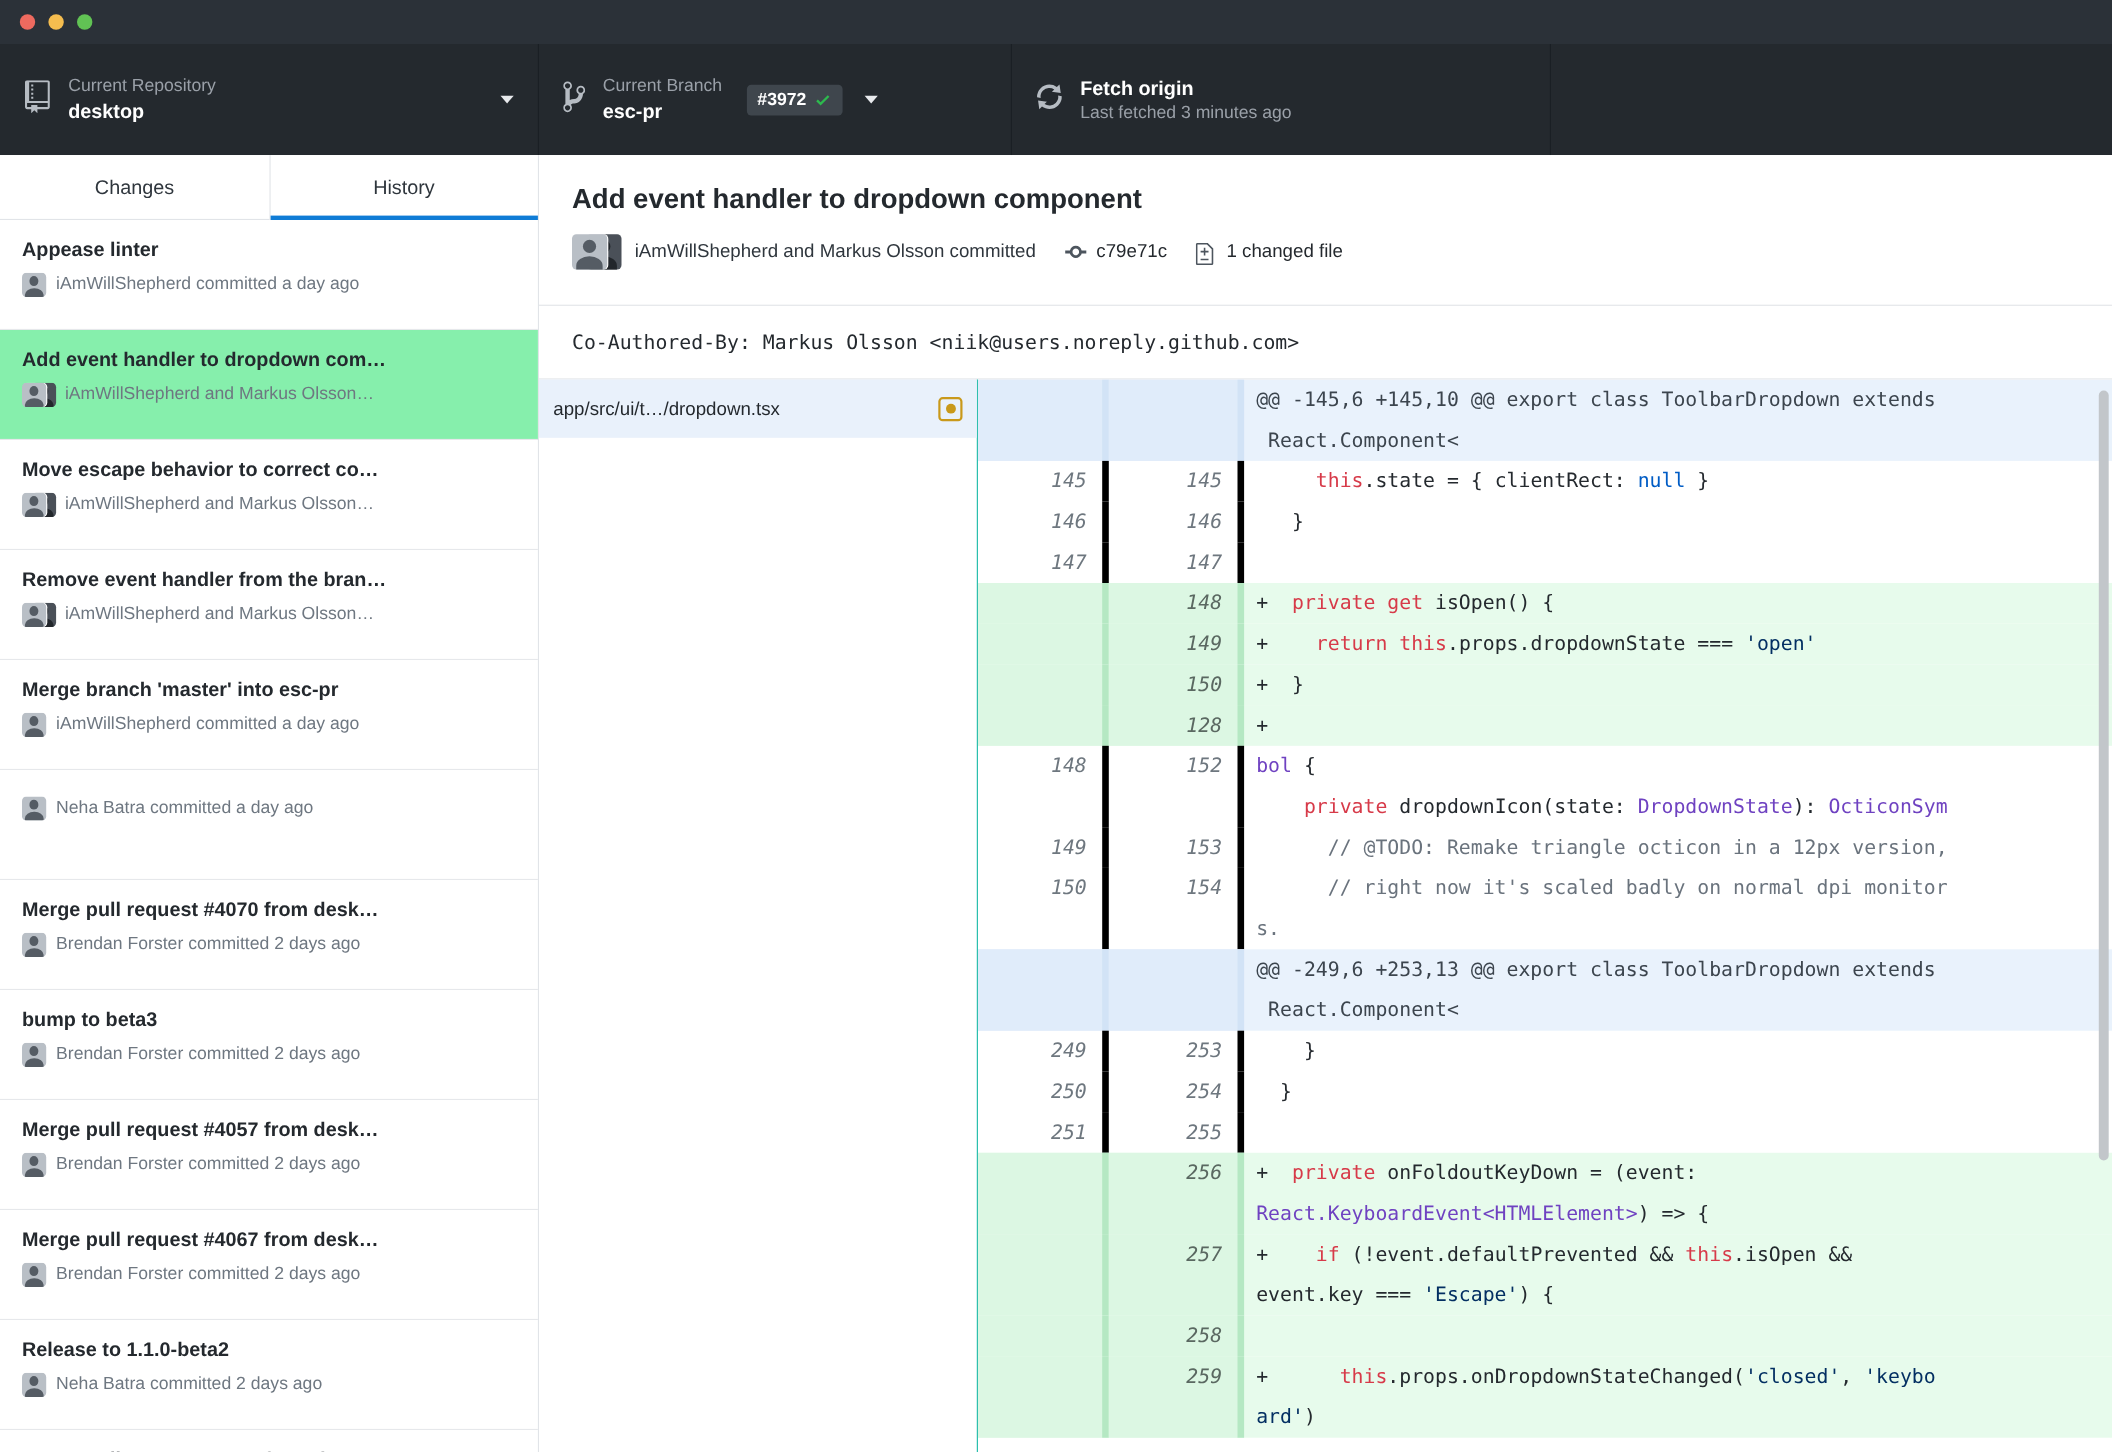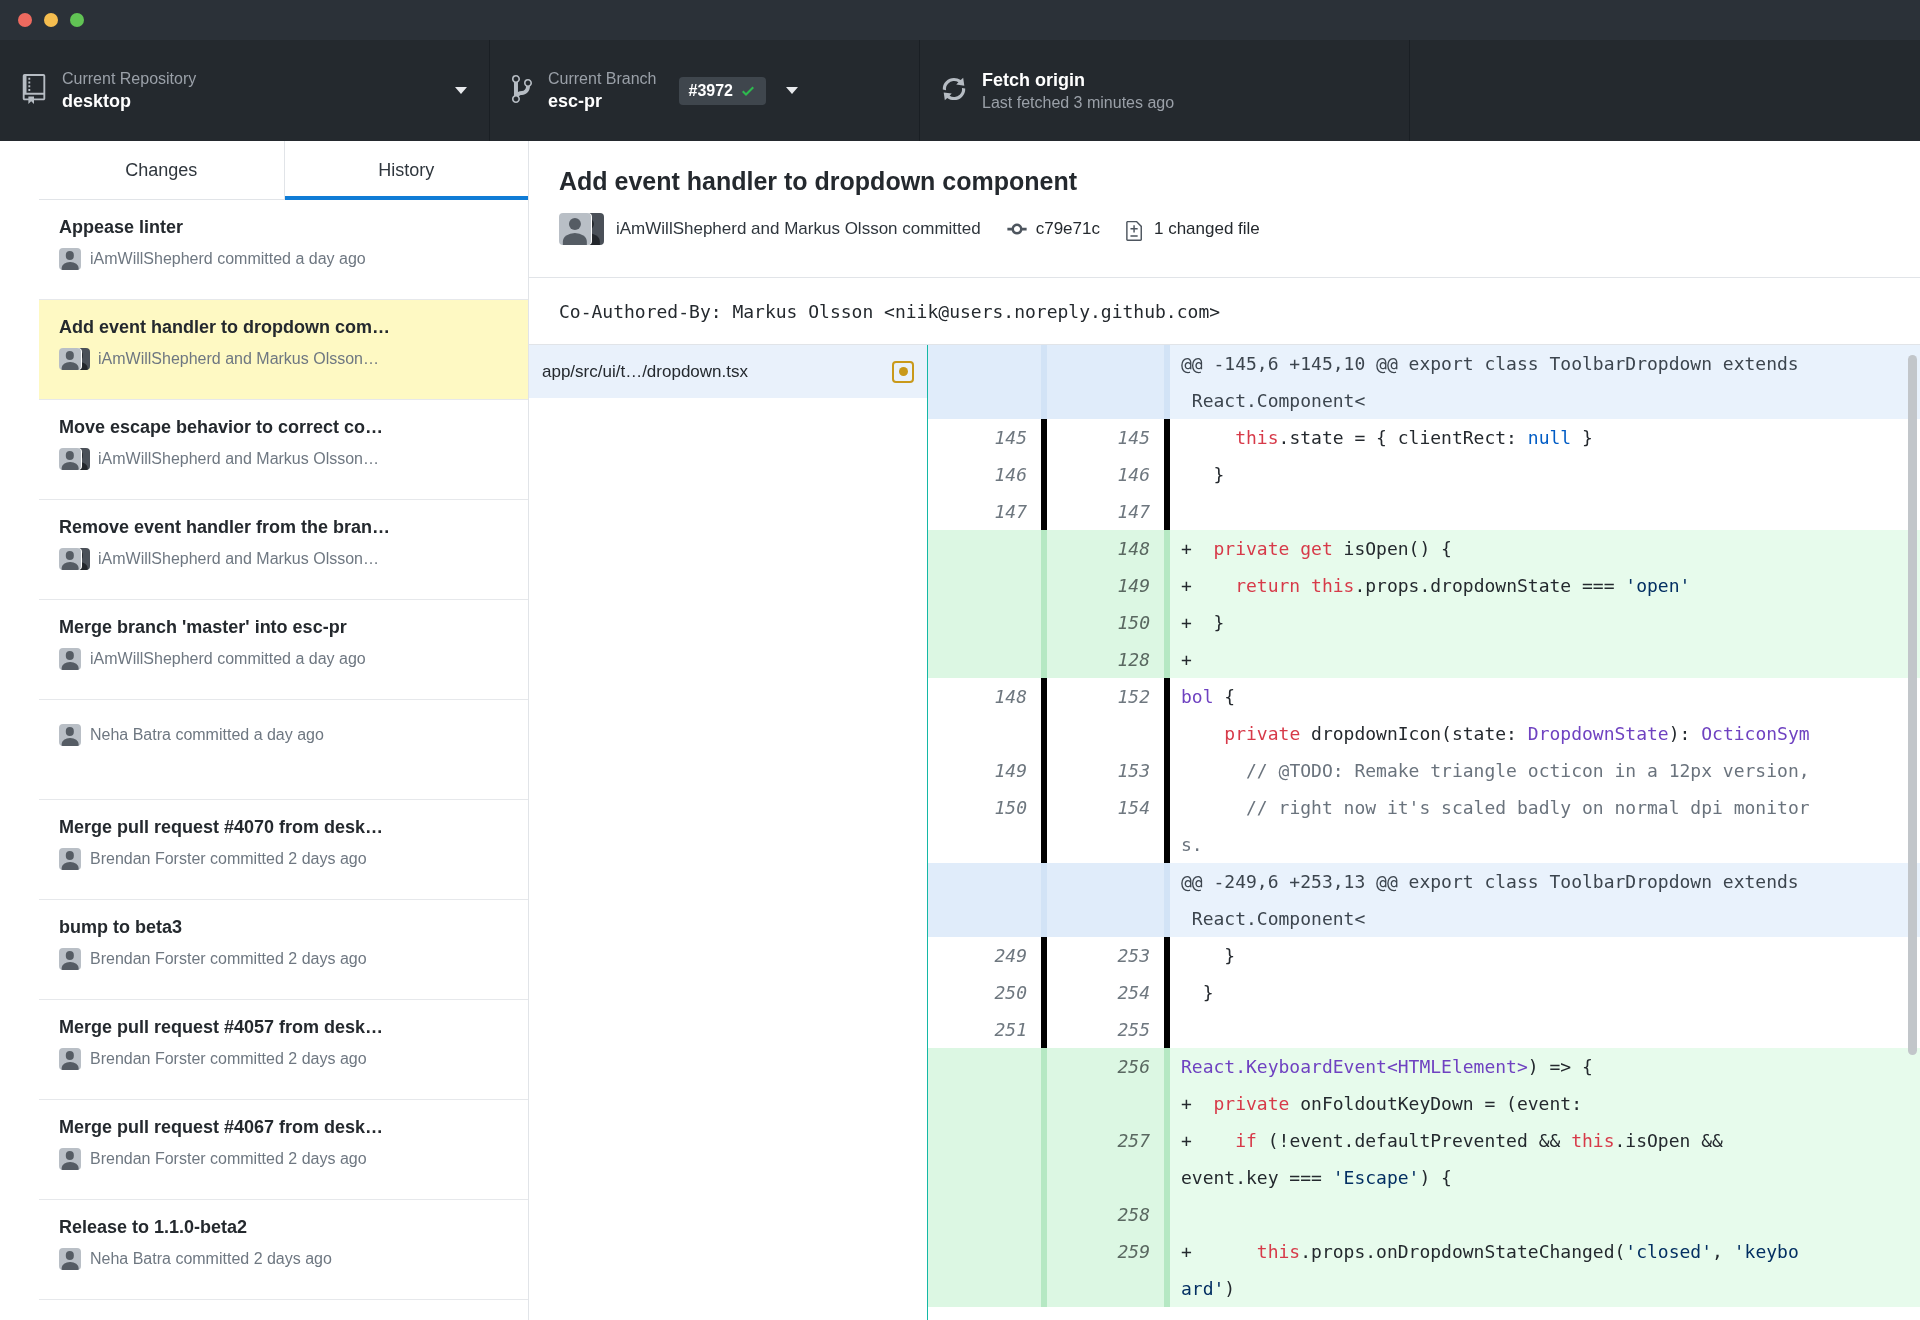--- a/index.html
+++ b/index.html
@@ -25,36 +25,36 @@
   .tb-value { color:#ffffff; font-size:18px; font-weight:bold; line-height:24px; }
   .tb-sub { color:#9aa0a8; font-size:16px; line-height:22px; }
   .tb-arrow { width:0; height:0; border-left:6px solid transparent; border-right:6px solid transparent;
               border-top:7px solid #e8eaed; margin-left:auto; }
   .branch-badge { background:#3f464d; border-radius:4px; padding:5px 10px; display:flex; align-items:center;
                   gap:7px; margin-left:22px; color:#fff; font-size:16px; font-weight:bold; }
   .branch-badge svg { color:#2dba4e; }
   .tb-sec.branch .tb-arrow { margin-left:20px; }
 
   
-  .app { display:flex; height:1179px;margin-left:39px; }
+  .app { display:flex; height:1179px; }
   .sidebar { width:490px; flex:none; border-right:1px solid #e1e4e8; display:flex; flex-direction:column; background:#fff; }
   .main { flex:1; min-width:0; display:flex; flex-direction:column; background:#fff; }
 
   
   .tabs { height:59px; flex:none; display:flex; }
   .tab { width:50%; display:flex; align-items:center; justify-content:center; font-size:18px; color:#2f363d;
          position:relative; border-bottom:1px solid #e1e4e8; cursor:default; }
   .tab + .tab { border-left:1px solid #e1e4e8; }
   .tab.active { border-bottom:none; }
   .tab.active::after { content:""; position:absolute; left:0; right:0; bottom:0; height:4px; background:#0f7cd6; }
 
   
   .commit-list { flex:1; overflow:hidden; }
   .commit-item { height:100px; padding:15px 20px 0 20px; border-bottom:1px solid #e6e8eb; }
-  .commit-item.selected { background:#fef9c3; }
+  .commit-item.selected { background:#86efac; }
   .ci-title { font-size:18px; font-weight:bold; color:#24292e; line-height:24px; white-space:nowrap; overflow:hidden; }
   .ci-byline { margin-top:9px; display:flex; align-items:center; gap:9px; font-size:16px; color:#6e7781; white-space:nowrap; overflow:hidden; }
 
   
   .avstack { position:relative; flex:none; }
   .avatar { background:#b9bfc6; border-radius:4px; position:relative; overflow:hidden; display:block; }
   .avatar::before { content:""; position:absolute; top:15%; left:50%; transform:translateX(-50%);
                     width:38%; height:38%; border-radius:50%; background:#555c64; }
   .avatar::after { content:""; position:absolute; bottom:-18%; left:50%; transform:translateX(-50%);
                    width:76%; height:55%; border-radius:50% 50% 0 0; background:#555c64; }
@@ -386,21 +386,21 @@
               <div class="dc"><div><span>  }</span></div></div>
             </div>
             <div class="drow context">
               <div class="dn old">251</div>
               <div class="dn new">255</div>
               <div class="dc"><div>&nbsp;</div></div>
             </div>
             <div class="drow add">
               <div class="dn old"></div>
               <div class="dn new">256</div>
-              <div class="dc"><div><span class="tk-t">React.KeyboardEvent&lt;HTMLElement&gt;</span><span>) =&gt; {</span></div><div><span>+  </span><span class="tk-k">private</span><span> onFoldoutKeyDown = (event:</span></div></div>
+              <div class="dc"><div><span>+  </span><span class="tk-k">private</span><span> onFoldoutKeyDown = (event:</span></div><div><span class="tk-t">React.KeyboardEvent&lt;HTMLElement&gt;</span><span>) =&gt; {</span></div></div>
             </div>
             <div class="drow add">
               <div class="dn old"></div>
               <div class="dn new">257</div>
               <div class="dc"><div><span>+    </span><span class="tk-k">if</span><span> (!event.defaultPrevented &amp;&amp; </span><span class="tk-k">this</span><span>.isOpen &amp;&amp;</span></div><div><span>event.key === </span><span class="tk-s">'Escape'</span><span>) {</span></div></div>
             </div>
             <div class="drow add">
               <div class="dn old"></div>
               <div class="dn new">258</div>
             </div>

